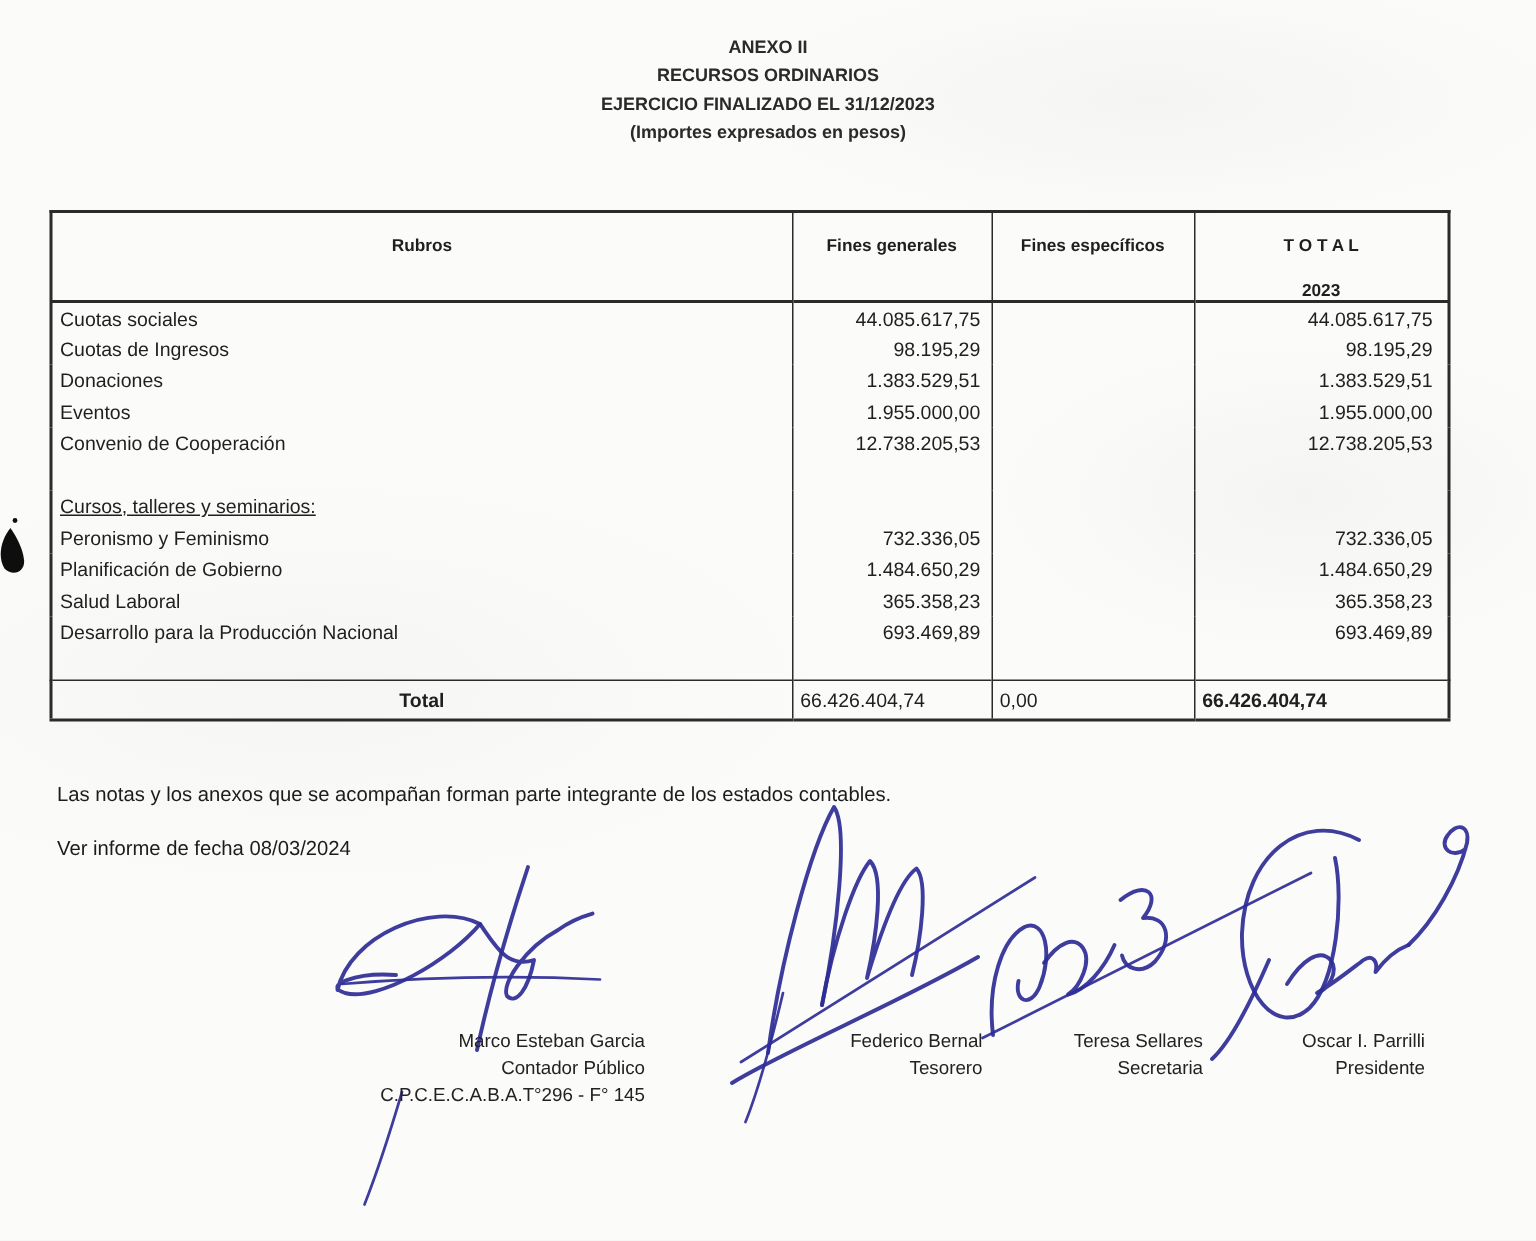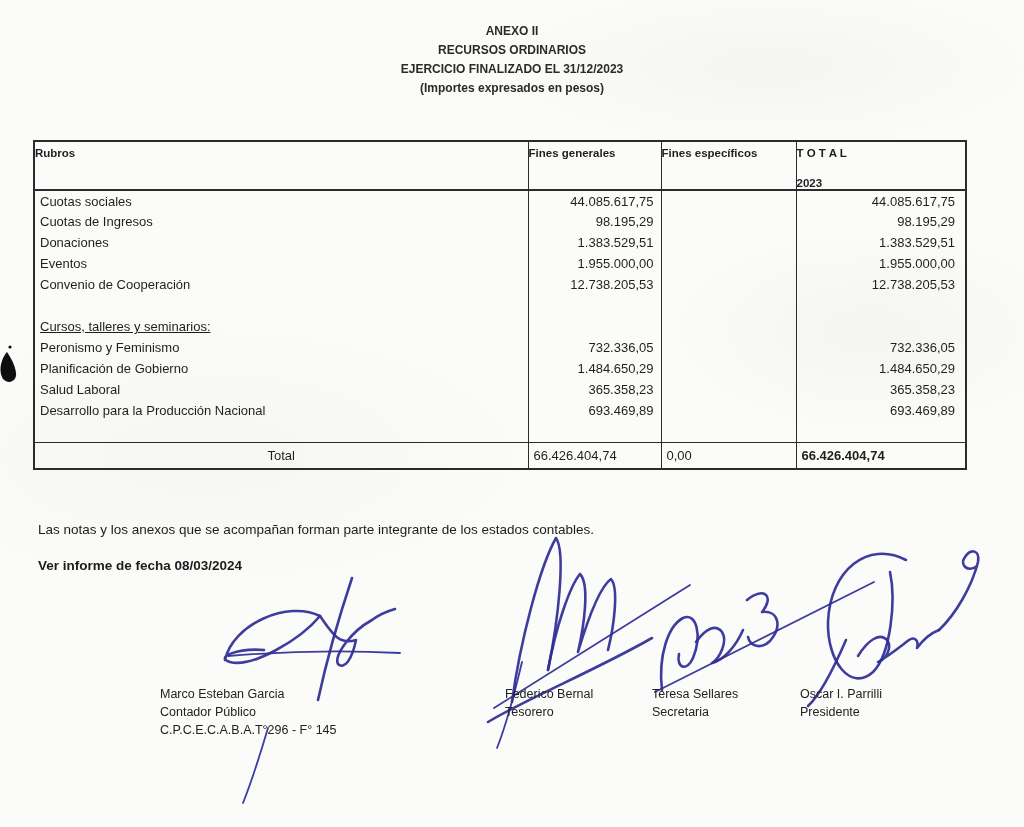--- a/index.html
+++ b/index.html
@@ -20,37 +20,37 @@
   table.fin {
     position:absolute; left:33px; top:140px; width:932px;
     border-collapse:collapse; table-layout:fixed;
     font-size:13px; color:#1f1f1f;
   }
   table.fin col.c1 { width:494px; } table.fin col.c2 { width:133px; }
   table.fin col.c3 { width:135px; } table.fin col.c4 { width:170px; }
   table.fin th, table.fin td { border:1px solid #2b2b2b; overflow:hidden; white-space:nowrap; }
   table.fin { border:2px solid #2b2b2b; }
   table.fin thead th {
-    height:40px; vertical-align:top; padding-top:5px; text-align:left;
+    height:40px; vertical-align:top; padding-top:16px; text-align:center;
     font-size:11.5px; font-weight:bold; border-bottom:2px solid #2b2b2b;
   }
   table.fin thead .tot-sub { display:block; font-weight:bold; font-size:11.5px; margin-top:18px; }
   table.fin tbody td { height:21px; padding:0 5px; border-top:none; border-bottom:none; }
   table.fin tbody td.num { text-align:right; padding-right:7px;padding-left:30px; }
   table.fin tbody td.num.totcol { padding-right:10px; }
   table.fin tbody span.u { text-decoration:underline; }
   table.fin tfoot td { height:27px; border-top:1px solid #2b2b2b; border-bottom:2px solid #2b2b2b; padding:0 5px; }
-  table.fin tfoot td.lbl { text-align:center; font-weight:normal; }
+  table.fin tfoot td.lbl { text-align:center; font-weight:bold; }
   table.fin tfoot td.num { text-align:left; padding-right:7px; }
   table.fin tfoot td.bold { font-weight:bold; padding-right:10px; }
   
   .note1 { position:absolute; left:38px; top:522px; font-size:13.5px; }
-  .note2 { position:absolute; left:38px; top:558px; font-size:13.5px; font-weight:bold; }
-  
-  .sig-block { position:absolute; text-align:left; font-size:12.5px; line-height:18px; color:#222; }
+  .note2 { position:absolute; left:38px; top:558px; font-size:13.5px; font-weight:normal; }
+  
+  .sig-block { position:absolute; text-align:right; font-size:12.5px; line-height:18px; color:#222; }
   .sig-marco    { left:160px; top:685px; width:270px; }
   .sig-federico { left:505px; top:685px; width:150px; }
   .sig-teresa   { left:652px; top:685px; width:150px; }
   .sig-oscar    { left:800px; top:685px; width:150px; }
   
   svg.ink-layer { position:absolute; left:0; top:0; pointer-events:none; }
   .ink { fill:none; stroke:#2e2d96; stroke-width:2.6; stroke-linecap:round; stroke-linejoin:round; opacity:0.92; }
   .ink.thin { stroke-width:1.8; }
 </style>
 </head>

